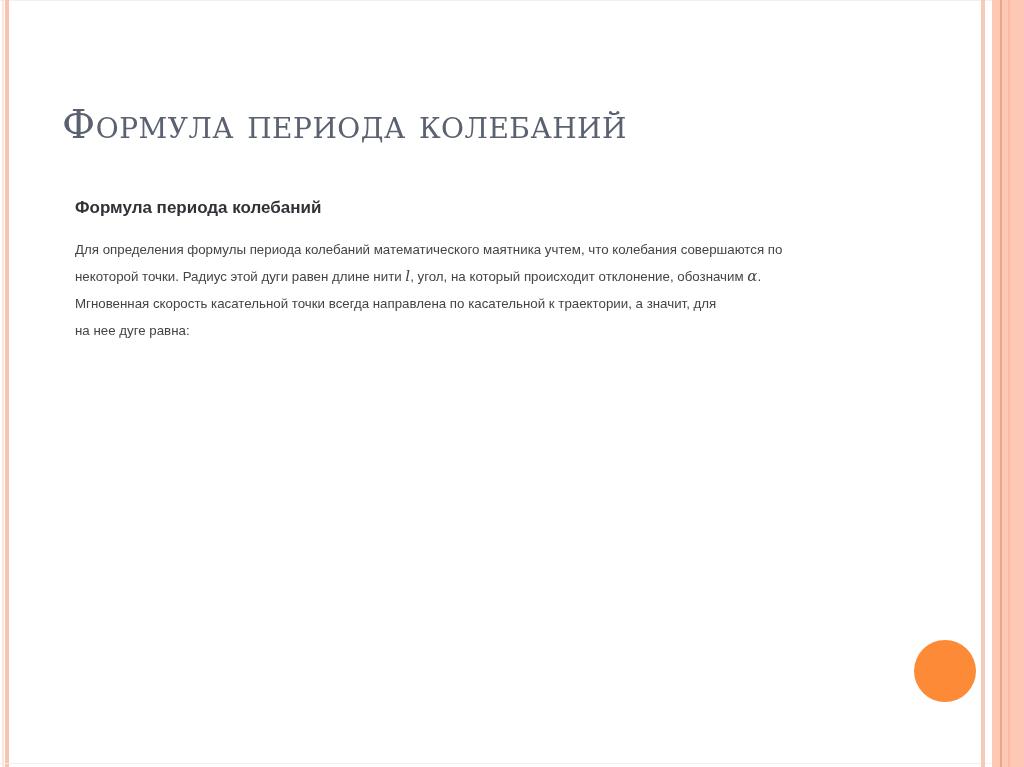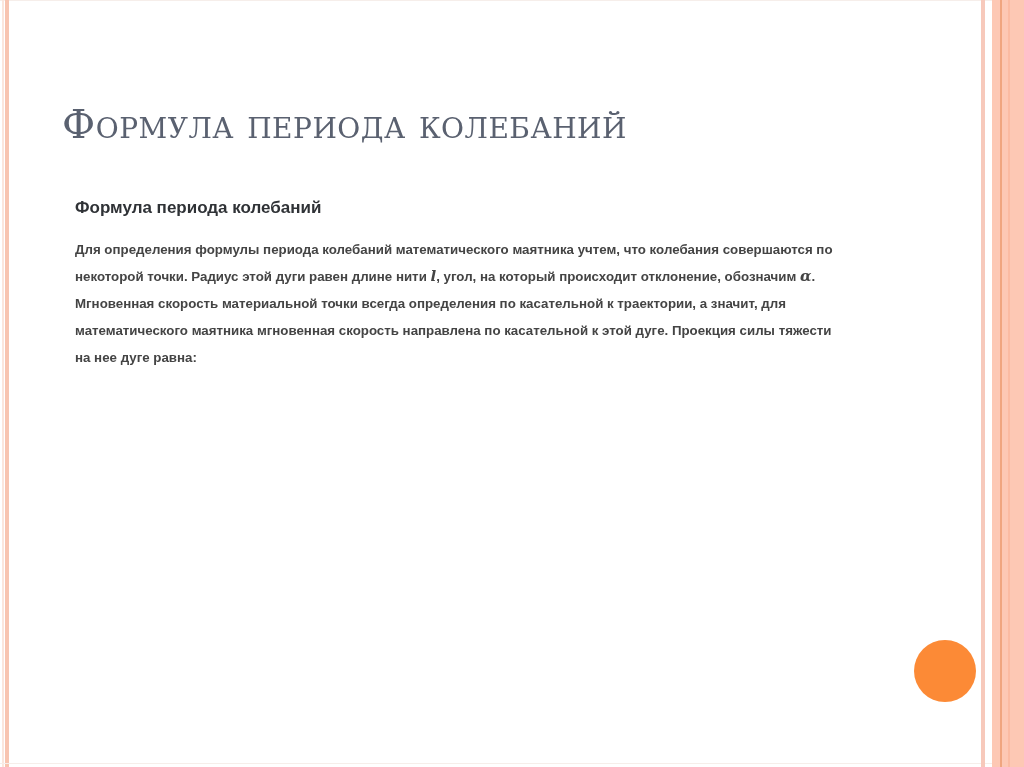--- a/index.html
+++ b/index.html
@@ -11,21 +11,21 @@
     .stripe { position:absolute; top:0; height:767px; }
     .s1 { left:981px; width:4px; background:#f7c9bb; }
     .s2 { left:992px; width:32px; background:#fdc8b4; }
     .s3 { left:1000px; width:2px; background:#f0a57f; }
     .s4 { left:1008px; width:2px; background:#fbbba2; }
     .circle { position:absolute; left:914px; top:640px; width:62px; height:62px; border-radius:50%; background:#fc8a36; }
     .title { position:absolute; left:62px; top:104px; font-family:"DejaVu Serif","Liberation Serif",serif; font-size:40px; color:#5a6170; letter-spacing:0.5px; font-variant:small-caps; white-space:nowrap; line-height:1; }
     .content { position:absolute; left:75px; top:198px; width:830px; font-family:"Liberation Sans","DejaVu Sans",sans-serif; color:#3a3d42; }
     .subheading { font-size:17px; font-weight:bold; color:#2f3236; margin:0 0 18px 0; }
     .para { font-size:13.3px; line-height:27px; margin:0; color:#444; }
-    .para .line { display:block; white-space:nowrap;font-weight:bold; }
+    .para .line { display:block; white-space:nowrap; }
     .math { font-family:"DejaVu Serif","Liberation Serif",serif; font-style:italic; font-size:15px; }
   </style>
 </head>
 <body>
 
 <div class="top-line"></div>
 <div class="left-bar-faint"></div>
 <div class="left-bar"></div>
 <div class="bottom-line"></div>
 
@@ -36,17 +36,16 @@
 
 <div class="circle"></div>
 
 <div class="title">Формула периода колебаний</div>
 
 <div class="content">
   <div class="subheading">Формула периода колебаний</div>
   <p class="para">
     <span class="line">Для определения формулы периода колебаний математического маятника учтем, что колебания совершаются по</span>
     <span class="line"><span>некоторой точки. Радиус этой дуги равен длине нити </span><span class="math">l</span><span>, угол, на который происходит отклонение, обозначим </span><span class="math">α</span><span>.</span></span>
-    <span class="line">Мгновенная скорость материальной точки всегда определения по касательной к траектории, а значит, для</span>
-    <span class="line">математического маятника мгновенная скорость направлена по касательной к этой дуге. Проекция силы тяжести</span>
+    <span class="line">Мгновенная скорость касательной точки всегда направлена по касательной к траектории, а значит, для</span>
     <span class="line">на нее дуге равна:</span>
   </p>
 </div>
 
 </body></html>

